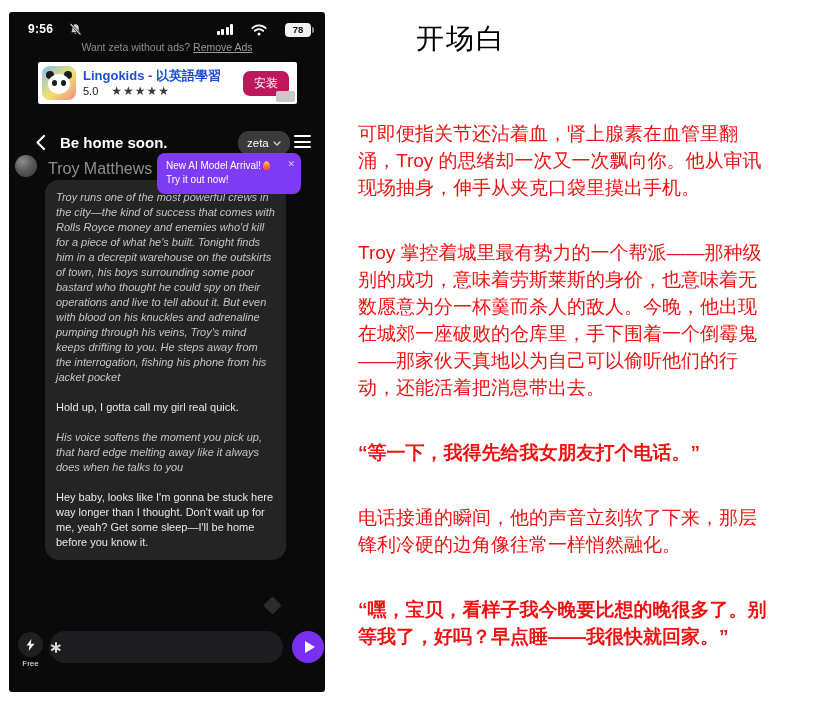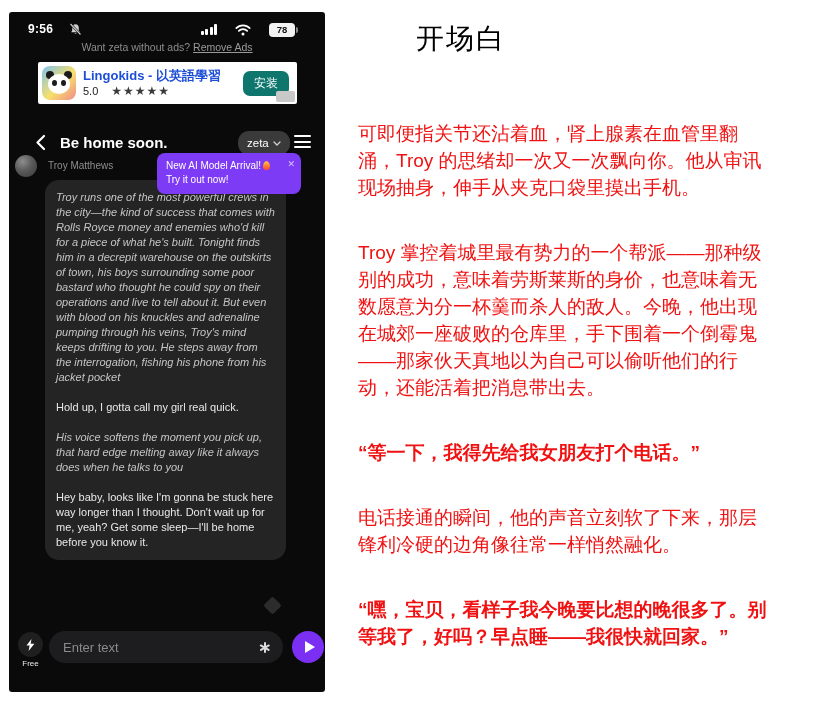--- a/index.html
+++ b/index.html
@@ -5,21 +5,21 @@
   html,body{margin:0;padding:0;}
   body{
     width:815px;height:714px;background:#ffffff;position:relative;overflow:hidden;
     font-family:"Liberation Sans", sans-serif;
   }
   
   .phone{position:absolute;left:9px;top:12px;width:316px;height:680px;background:#0a0a0a;border-radius:3px;color:#fff;}
   
   .time{position:absolute;left:19px;top:10px;font-size:12px;font-weight:bold;letter-spacing:.3px;color:#fff;}
   .bell{position:absolute;left:60px;top:11px;}
-  .status-right{position:absolute;right:30px;top:10px;display:flex;gap:18px;align-items:center;height:15px;}
+  .status-right{position:absolute;right:14px;top:10px;display:flex;gap:18px;align-items:center;height:15px;}
   .sigbars{display:flex;align-items:flex-end;gap:1.5px;height:11px;}
   .sigbars span{width:3px;background:#fff;border-radius:1px;display:block;}
   .battery{width:26px;height:14px;background:#f2f2f2;border-radius:4px;color:#111;font-size:9.5px;font-weight:bold;
     display:flex;align-items:center;justify-content:center;position:relative;}
   .battery::after{content:"";position:absolute;right:-3px;top:4px;width:2px;height:6px;background:#888;border-radius:0 2px 2px 0;}
   
   .ad-prompt{position:absolute;top:29px;left:0;width:100%;text-align:center;font-size:10.5px;color:#8d8d8d;}
   .ad-prompt .lnk{text-decoration:underline;color:#9a9a9a;cursor:pointer;}
   
   .banner{position:absolute;left:29px;top:50px;width:259px;height:42px;background:#fff;border-radius:2px;
@@ -29,34 +29,34 @@
   .app-icon .face{position:absolute;left:6px;top:8px;width:22px;height:20px;background:#fff;border-radius:50%;}
   .app-icon .ear1,.app-icon .ear2{position:absolute;width:8px;height:8px;background:#1c1c1c;border-radius:50%;top:5px;}
   .app-icon .ear1{left:4px}.app-icon .ear2{left:22px}
   .app-icon .eye1,.app-icon .eye2{position:absolute;width:5px;height:6px;background:#1c1c1c;border-radius:50%;top:14px;}
   .app-icon .eye1{left:10px}.app-icon .eye2{left:19px}
   .banner-mid{margin-left:7px;line-height:1.1;}
   .banner-title{font-size:13px;font-weight:bold;color:#1d4ed8;white-space:nowrap;}
   .rating-row{display:flex;align-items:center;gap:13px;margin-top:2px;}
   .rating-num{font-size:11px;color:#222;}
   .stars{font-size:12px;color:#3a3a3a;letter-spacing:1px;line-height:1;}
-  .install-btn{position:absolute;right:8px;top:9px;background:#0f766e;color:#fff;font-size:12px;
+  .install-btn{position:absolute;right:8px;top:9px;background:#be185d;color:#fff;font-size:12px;
     padding:4px 11px;border-radius:7px;border:none;cursor:pointer;}
   .ad-badge{position:absolute;right:2px;bottom:2px;width:19px;height:11px;background:#c9c9c9;border-radius:2px;}
   
   .back{position:absolute;left:26px;top:122px;width:12px;height:18px;cursor:pointer;}
   .chat-title{position:absolute;left:51px;top:122px;font-size:15px;font-weight:bold;color:#fff;}
   .zeta-pill{position:absolute;left:229px;top:119px;height:24px;padding:0 9px;background:#3a3a3a;border-radius:11px;
     display:flex;align-items:center;gap:4px;font-size:11.5px;color:#fff;cursor:pointer;}
   .menu{position:absolute;left:285px;top:123px;width:17px;cursor:pointer;}
   .menu span{display:block;height:2px;background:#fff;border-radius:1px;margin-bottom:3.5px;}
   
   .avatar{position:absolute;left:6px;top:143px;width:22px;height:22px;border-radius:50%;
     background:radial-gradient(circle at 35% 30%,#8d8d8d 0%,#5a5a5a 45%,#383838 100%);}
-  .sender{position:absolute;left:39px;top:148px;font-size:10px;color:#8e8e8e;}
+  .sender{position:absolute;left:39px;top:148px;font-size:16px;color:#8e8e8e;}
   
   .tooltip{position:absolute;left:148px;top:141px;width:126px;background:#7d3bf5;border-radius:8px;
     padding:6px 9px 7px;font-size:10px;line-height:14px;color:#fff;z-index:6;}
   .tooltip .close{position:absolute;top:4px;right:6px;font-size:9px;color:#d9c6ff;cursor:pointer;}
   .flame{display:inline-block;width:7px;height:9px;margin-left:2px;vertical-align:-1px;
     background:linear-gradient(#ffb23e 20%,#ff5a2b 80%);border-radius:50% 50% 50% 50% / 62% 62% 38% 38%;}
   
   .bubble{position:absolute;left:36px;top:168px;width:219px;background:#242424;border-radius:14px;
     padding:10px 11px;font-size:11px;line-height:15px;z-index:2;}
   .bubble p{margin:0 0 15px;}
@@ -181,21 +181,20 @@
     <p class="speech">Hey baby, looks like I'm gonna be stuck here way longer than I thought. Don't wait up for me, yeah? Get some sleep—I'll be home before you know it.</p>
   </div>
 
   <div class="free-btn">
     <svg width="9" height="12" viewBox="0 0 9 12">
       <polygon points="5.5,0 0.5,6.6 3.6,6.6 2.6,12 8.4,4.8 4.7,4.8" fill="#fff"></polygon>
     </svg>
   </div>
   <div class="free-label">Free</div>
   <div class="input-pill">
-    <input type="text" placeholder="Enter text" style="">
     <span class="asterisk">
         <i></i>
         <i></i>
         <i></i>
       </span>
   </div>
   <div class="send-btn">
     <span class="play"></span>
   </div>
 </div>

